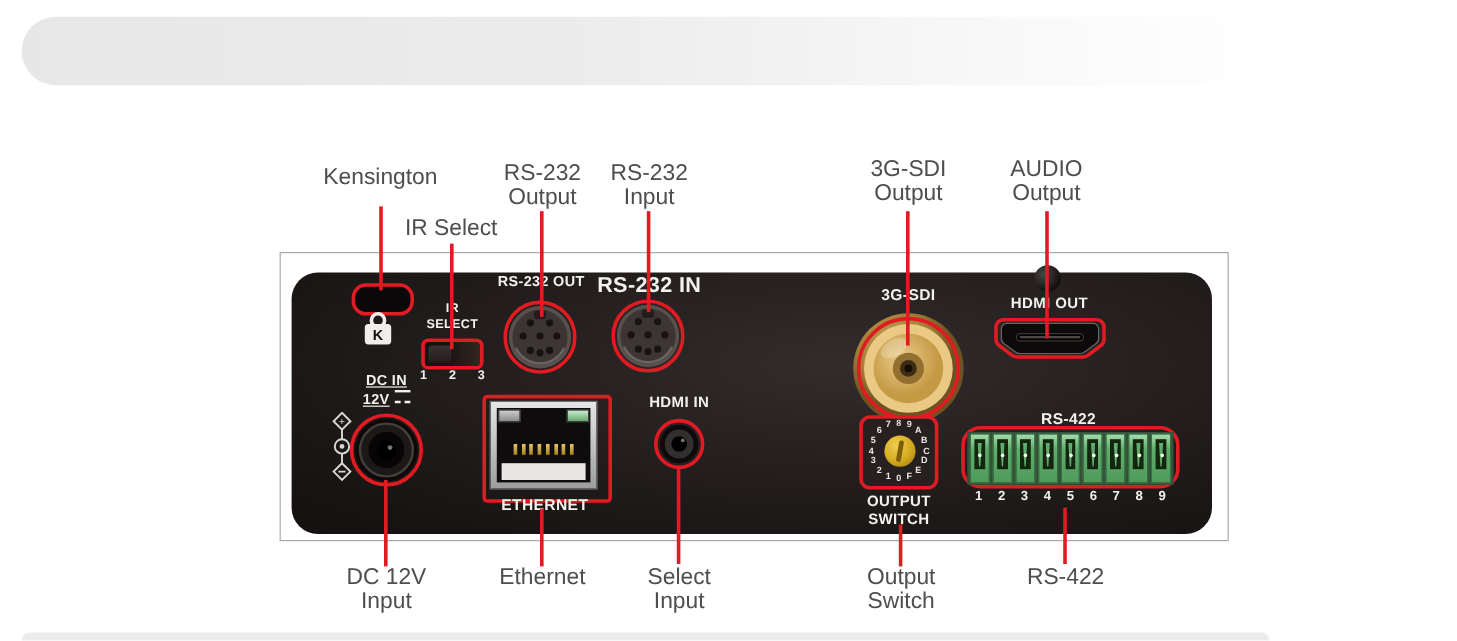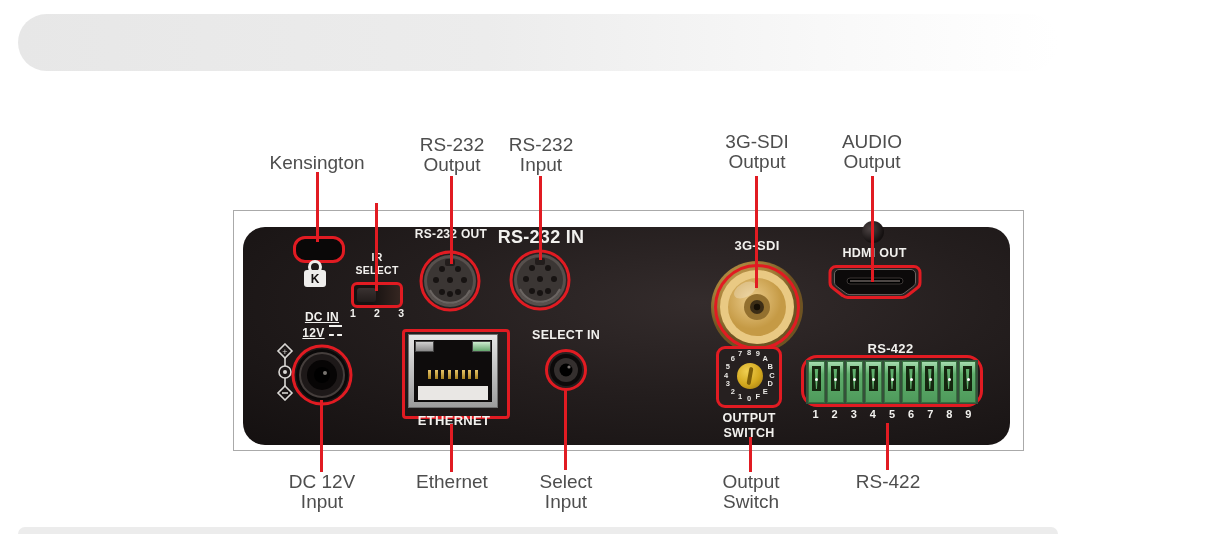--- a/index.html
+++ b/index.html
@@ -178,21 +178,21 @@
             <i></i>
             <i></i>
             <i></i>
             <i></i>
           </div>
         <div class="eth-base"></div>
       </div>
     </div>
     <div class="plabel" style="left:161px;top:186px;width:100px;font-size:13px;">ETHERNET</div>
 
-    <div class="plabel" style="left:282px;top:101px;width:82px;font-size:12.5px;">SELECT IN</div>
+    <div class="plabel" style="left:282px;top:101px;width:82px;font-size:12.5px;">HDMI IN</div>
     <svg style="position:absolute;left:301px;top:121px;" width="44" height="44" viewBox="0 0 44 44">
       <circle cx="22" cy="22" r="19.5" fill="none" stroke="#e11b22" stroke-width="3"></circle>
       <circle cx="22" cy="22" r="16" fill="#0c0a0a"></circle>
       <circle cx="22" cy="22" r="12" fill="#342f2e"></circle>
       <circle cx="22" cy="22" r="6.5" fill="#000"></circle>
       <circle cx="25" cy="19" r="1.6" fill="#938d89" opacity=".8"></circle>
     </svg>
 
     <div class="plabel" style="left:474px;top:11px;width:80px;font-size:13px;">3G-SDI</div>
     <svg style="position:absolute;left:464px;top:30px;" width="100" height="100" viewBox="0 0 100 100">
@@ -321,21 +321,22 @@
   <div class="lead" style="left:450px;top:176px;height:88px;"></div>
   <div class="lead" style="left:539px;top:176px;height:84px;"></div>
   <div class="lead" style="left:755px;top:176px;height:112px;"></div>
   <div class="lead" style="left:871px;top:176px;height:106px;"></div>
   <div class="lead" style="left:320px;top:400px;height:72px;"></div>
   <div class="lead" style="left:450px;top:424px;height:48px;"></div>
   <div class="lead" style="left:564px;top:390px;height:80px;"></div>
   <div class="lead" style="left:749px;top:437px;height:35px;"></div>
   <div class="lead" style="left:886px;top:423px;height:47px;"></div>
 
-  <div class="co" style="left:252px;top:153px;">Kensington</div>
+  <div class="co" style="left:252px;top:138px;">Kensington</div>
+  <div class="co" style="left:311px;top:181px;">IR Select</div>
   <div class="co" style="left:387px;top:135px;">
     <span>RS-232</span><br><span>Output</span>
   </div>
   <div class="co" style="left:476px;top:135px;">
     <span>RS-232</span><br><span>Input</span>
   </div>
   <div class="co" style="left:692px;top:132px;">
     <span>3G-SDI</span><br><span>Output</span>
   </div>
   <div class="co" style="left:807px;top:132px;">

